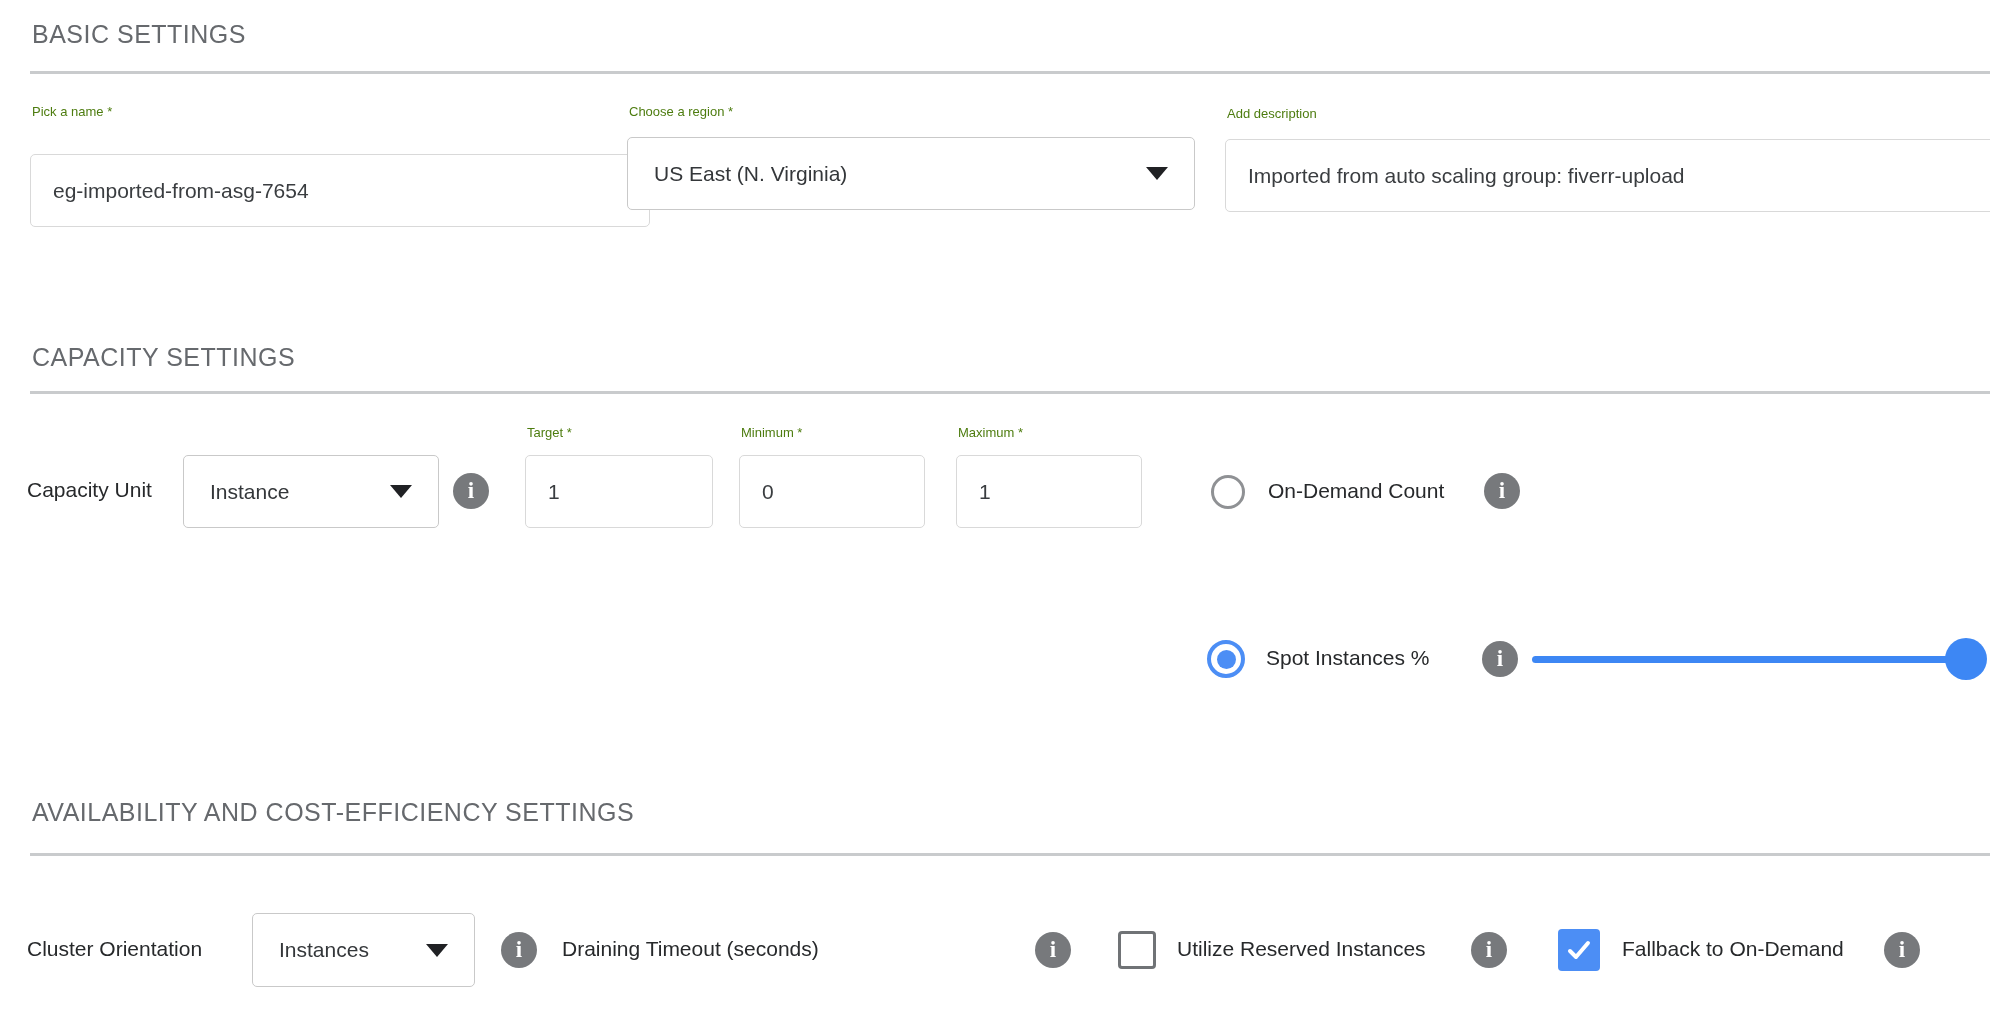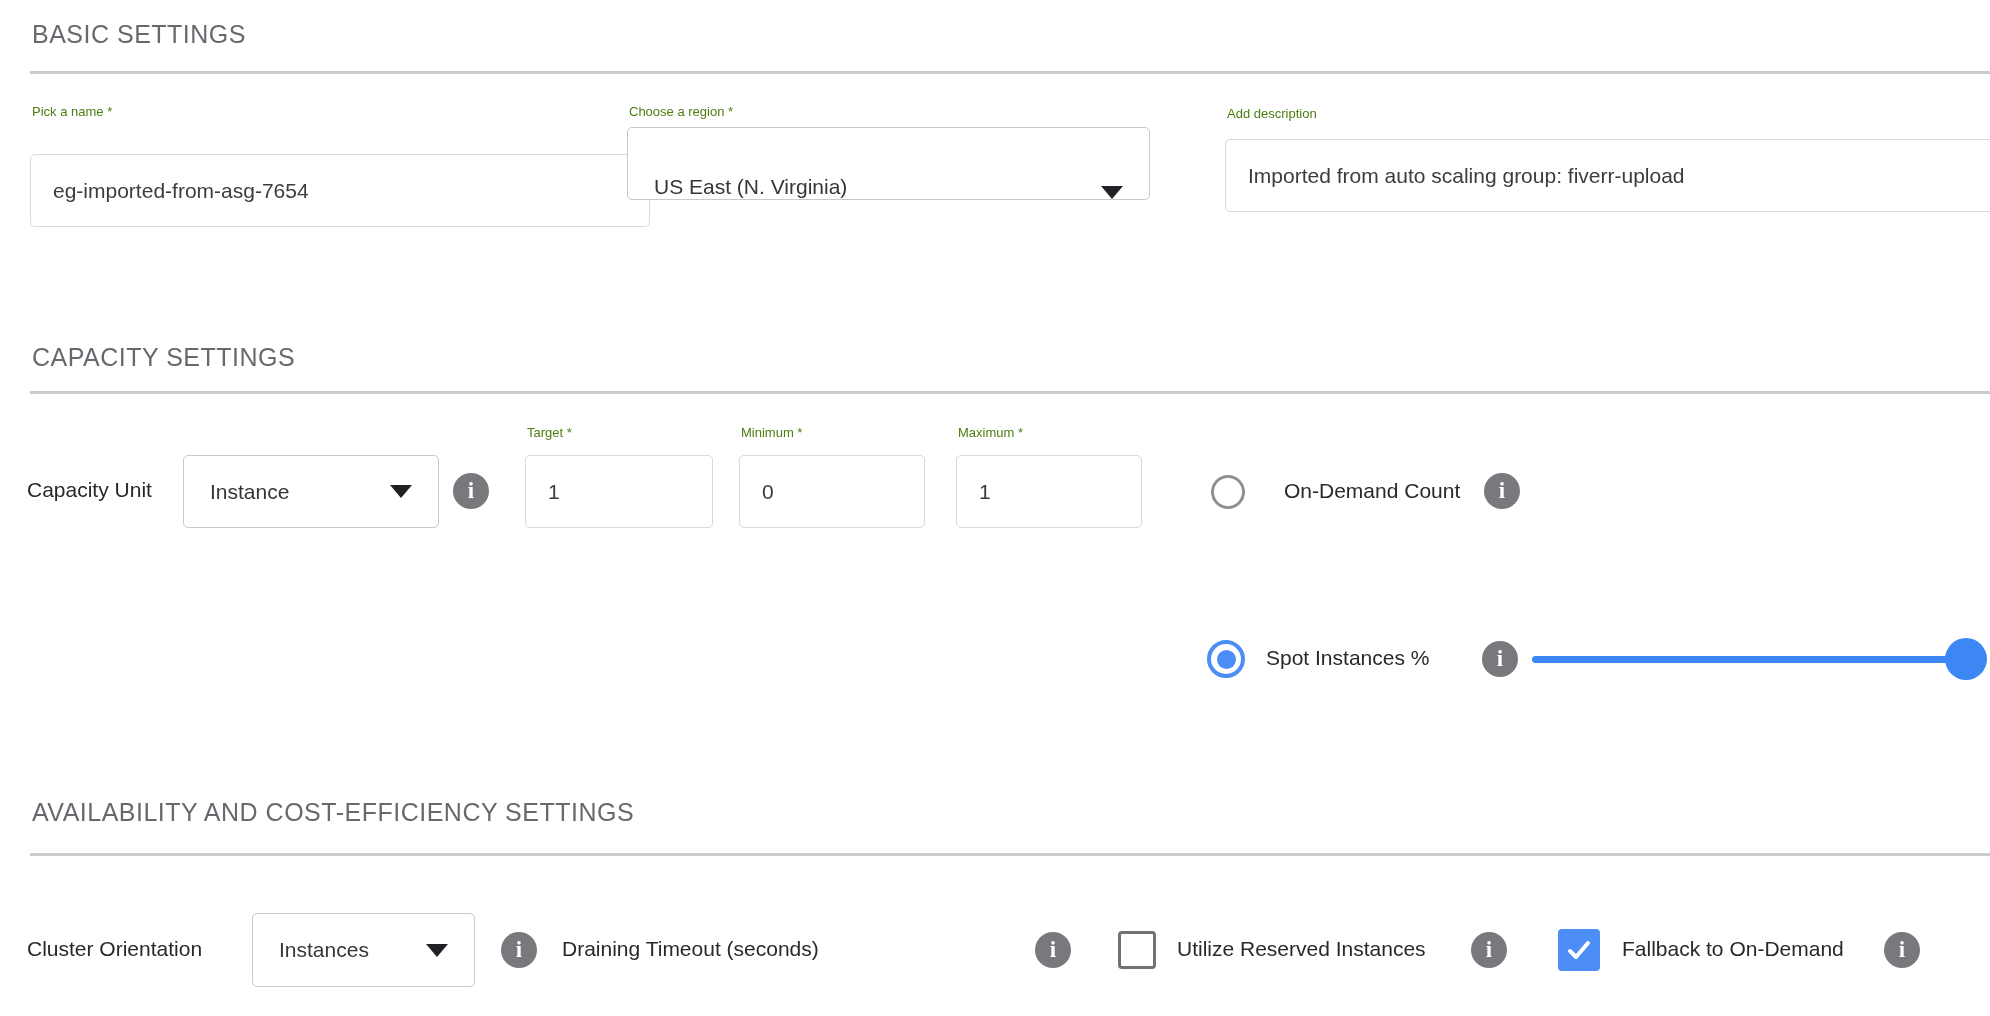--- a/index.html
+++ b/index.html
@@ -145,21 +145,21 @@
 
 <div class="page">
 
   <div class="section-title" style="left:32px; top:20px;">BASIC SETTINGS</div>
   <div class="divider" style="top:71px;"></div>
 
   <div class="field-label" style="left:32px; top:104px;">Pick a name *</div>
   <input class="text-input" style="left: 30px; top: 154px; width: 620px;" value="eg-imported-from-asg-7654">
 
   <div class="field-label" style="left:629px; top:104px;">Choose a region *</div>
-  <div class="select-box" style="left:627px; top:127px; width:523px;align-items:flex-end;">
+  <div class="select-box" style="left:627px; top:137px; width:568px;">
     <span class="select-value">US East (N. Virginia)</span>
     <span class="caret"></span>
   </div>
 
   <div class="field-label" style="left:1227px; top:106px;">Add description</div>
   <input class="text-input" style="left: 1225px; top: 139px; width: 800px;" value="Imported from auto scaling group: fiverr-upload">
 
   <div class="section-title" style="left:32px; top:343px;">CAPACITY SETTINGS</div>
   <div class="divider" style="top:391px;"></div>
 
@@ -175,21 +175,21 @@
   <div class="field-label" style="left:527px; top:425px;">Target *</div>
   <input class="text-input" style="left: 525px; top: 455px; width: 188px;" value="1">
 
   <div class="field-label" style="left:741px; top:425px;">Minimum *</div>
   <input class="text-input" style="left: 739px; top: 455px; width: 186px;" value="0">
 
   <div class="field-label" style="left:958px; top:425px;">Maximum *</div>
   <input class="text-input" style="left: 956px; top: 455px; width: 186px;" value="1">
 
   <div class="radio unchecked" style="left:1211px; top:475px;"></div>
-  <div class="inline-label" style="left:1268px; top:479px;margin-left:16px;">On-Demand Count</div>
+  <div class="inline-label" style="left:1268px; top:479px;">On-Demand Count</div>
   <div class="info-icon" style="left:1484px; top:473px;">
     <span>i</span>
   </div>
 
   <div class="radio checked" style="left:1207px; top:640px;">
     <span class="radio-dot"></span>
   </div>
   <div class="inline-label" style="left:1266px; top:646px;">Spot Instances %</div>
   <div class="info-icon" style="left:1482px; top:641px;">
     <span>i</span>

